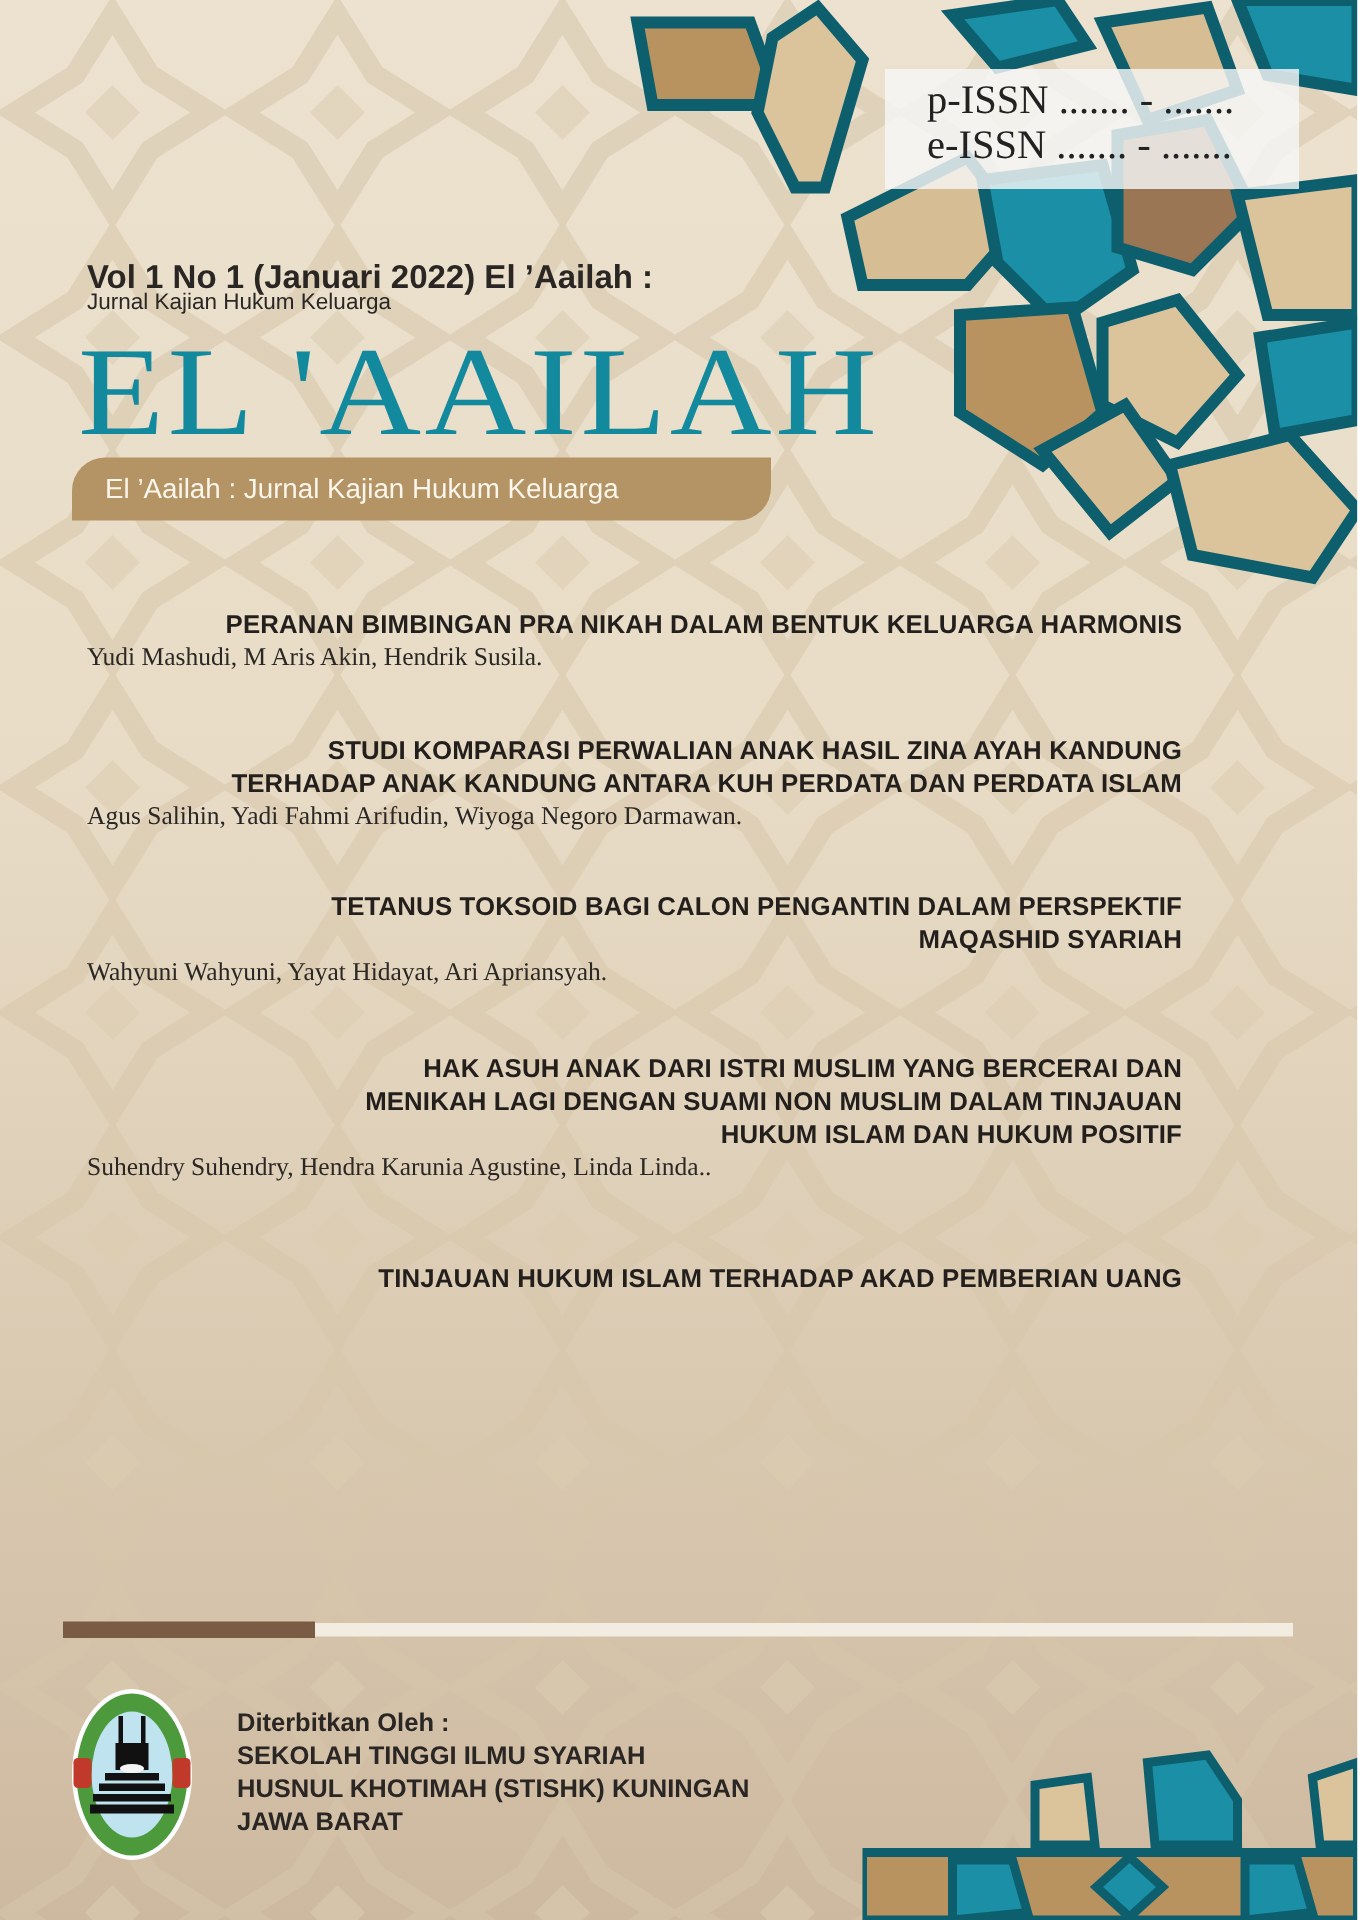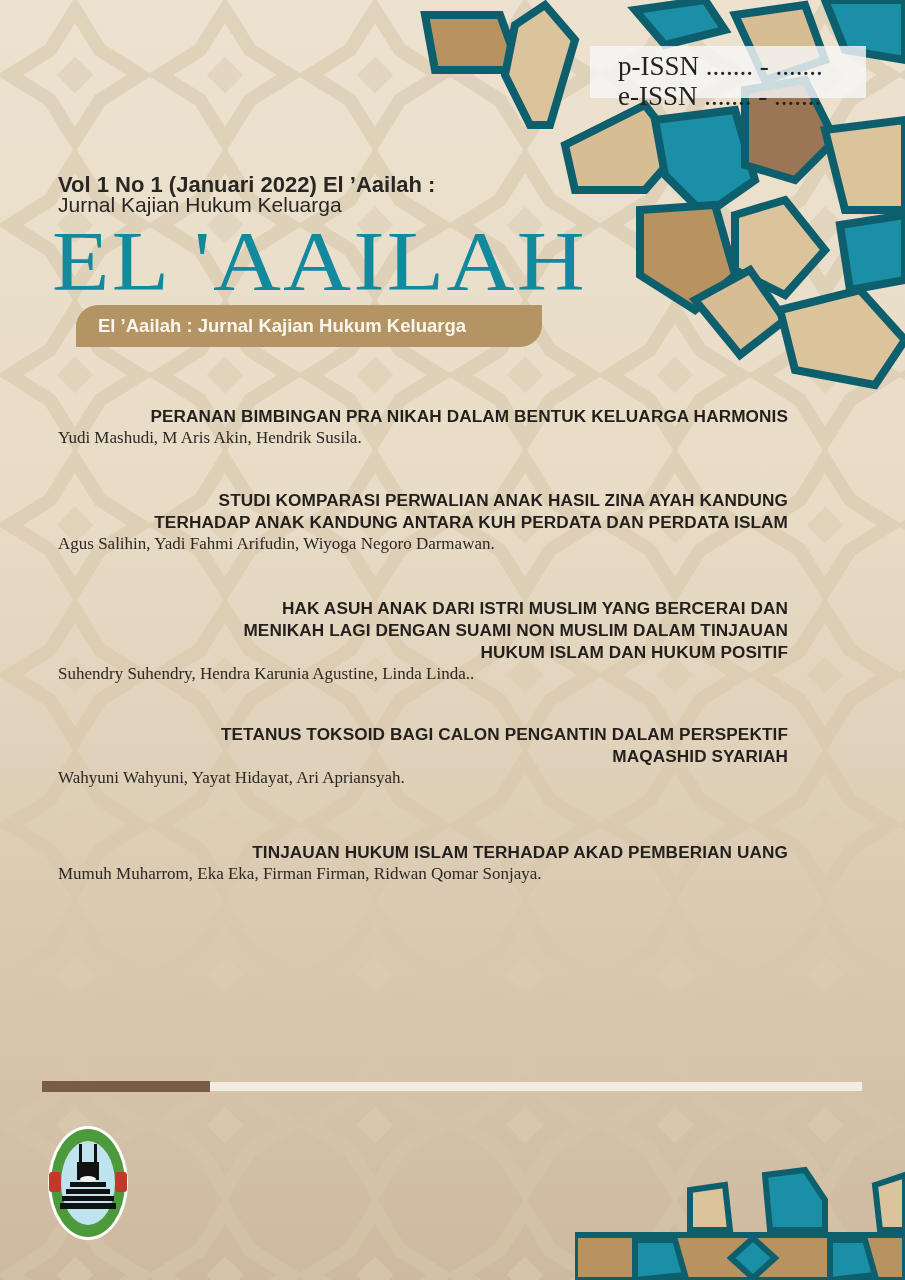--- a/index.html
+++ b/index.html
@@ -7,36 +7,36 @@
   .page {
     position: relative; width: 905px; height: 1280px; overflow: hidden;
     background: linear-gradient(180deg, #ece2cf 0%, #e8dcc6 40%, #d9c8b0 75%, #cdb9a0 100%);
     font-family: "Liberation Sans", sans-serif;
   }
   .bg-pattern { position: absolute; inset: 0; opacity: 0.55; }
   .deco-top { position: absolute; right: 0; top: 0; width: 500px; height: 400px; }
   .deco-bottom { position: absolute; right: 0; bottom: 0; width: 330px; height: 160px; }
 
   .issn-box {
-    position: absolute; left: 590px; top: 46px; width: 276px; height: 52px;
+    position: absolute; left: 590px; top: 46px; width: 276px; height: 80px;
     background: rgba(245, 247, 247, 0.82);
     font-family: "Liberation Serif", serif; color: #222; font-size: 27px;
     line-height: 30px; padding: 5px 0 0 28px; box-sizing: border-box;
   }
   .vol-line { position: absolute; left: 58px; top: 172px; font-size: 22px; font-weight: bold; color: #2a2624; }
-  .vol-sub { position: absolute; left: 58px; top: 193px; font-size: 21px; color: #2a2624; }
+  .vol-sub { position: absolute; left: 58px; top: 193px; font-size: 15px; color: #2a2624; }
   .main-title {
     position: absolute; left: 52px; top: 212px; font-family: "Liberation Serif", serif;
     font-size: 84px; color: #13899e; letter-spacing: 2px; line-height: 100px;
     transform: scaleX(1.12); transform-origin: left top;
   }
   .subtitle-pill {
-    position: absolute; left: 76px; top: 305px; width: 466px; height: 42px;
+    position: absolute; left: 48px; top: 305px; width: 466px; height: 42px;
     background: #b49464; border-radius: 22px 0 22px 0;
-    color: #fbf6ec; font-weight: bold; font-size: 18.5px; line-height: 42px;
+    color: #fbf6ec; font-weight: normal; font-size: 18.5px; line-height: 42px;
     padding-left: 22px; box-sizing: border-box;
   }
   .articles { position: absolute; left: 58px; top: 405px; width: 730px; }
   .article { margin-bottom: 30px; }
   .article-title { font-weight: bold; font-size: 17.2px; color: #231f1c; line-height: 22px; letter-spacing: 0.1px; text-align: right; }
   .article-authors { font-size: 17px; color: #2b2724; line-height: 22px; font-family: Liberation Serif, serif; }
 
   .divider { position: absolute; left: 42px; top: 1081px; height: 11px; }
   .divider-dark { left: 42px; width: 168px; background: #7a5c44; }
   .divider-light { left: 210px; width: 652px; background: #f3ece0; height: 9px; top: 1082px; }
@@ -113,40 +113,39 @@
       </div>
       <div class="article-authors">Yudi Mashudi, M Aris Akin, Hendrik Susila.</div>
     </div>
     <div class="article" style="margin-top:40px">
       <div class="article-title">
         <div>STUDI KOMPARASI PERWALIAN ANAK HASIL ZINA AYAH KANDUNG</div>
         <div>TERHADAP ANAK KANDUNG ANTARA KUH PERDATA DAN PERDATA ISLAM</div>
       </div>
       <div class="article-authors">Agus Salihin, Yadi Fahmi Arifudin, Wiyoga Negoro Darmawan.</div>
     </div>
+    <div class="article" style="margin-top:38px">
+      <div class="article-title">
+        <div>TETANUS TOKSOID BAGI CALON PENGANTIN DALAM PERSPEKTIF</div>
+        <div>MAQASHID SYARIAH</div>
+      </div>
+      <div class="article-authors">Wahyuni Wahyuni, Yayat Hidayat, Ari Apriansyah.</div>
+    </div>
     <div class="article" style="margin-top:42px">
       <div class="article-title">
         <div>HAK ASUH ANAK DARI ISTRI MUSLIM YANG BERCERAI DAN</div>
         <div>MENIKAH LAGI DENGAN SUAMI NON MUSLIM DALAM TINJAUAN</div>
         <div>HUKUM ISLAM DAN HUKUM POSITIF</div>
       </div>
       <div class="article-authors">Suhendry Suhendry, Hendra Karunia Agustine, Linda Linda..</div>
     </div>
-    <div class="article" style="margin-top:38px">
-      <div class="article-title">
-        <div>TETANUS TOKSOID BAGI CALON PENGANTIN DALAM PERSPEKTIF</div>
-        <div>MAQASHID SYARIAH</div>
-      </div>
-      <div class="article-authors">Wahyuni Wahyuni, Yayat Hidayat, Ari Apriansyah.</div>
-    </div>
     <div class="article" style="margin-top:52px">
       <div class="article-title">
         <div>TINJAUAN HUKUM ISLAM TERHADAP AKAD PEMBERIAN UANG</div>
       </div>
-      <div class="article-authors">Mumuh Muharrom, Eka Eka, Firman Firman, Ridwan Qomar Sonjaya.</div>
     </div>
   </div>
 
   <div class="divider divider-dark"></div>
   <div class="divider divider-light"></div>
 
   <svg class="logo" viewBox="0 0 84 118">
     <ellipse cx="42" cy="59" rx="40" ry="57" fill="#ffffff"></ellipse>
     <ellipse cx="42" cy="59" rx="37" ry="54" fill="#4c9a3c"></ellipse>
     <ellipse cx="42" cy="59" rx="27" ry="42" fill="#bfe3ef"></ellipse>
@@ -155,14 +154,20 @@
     <rect x="33" y="20" width="3" height="18" fill="#111"></rect>
     <rect x="48" y="20" width="3" height="18" fill="#111"></rect>
     <rect x="31" y="38" width="22" height="18" fill="#111"></rect>
     <rect x="24" y="58" width="36" height="5" fill="#111"></rect>
     <rect x="20" y="65" width="44" height="5" fill="#111"></rect>
     <rect x="16" y="72" width="52" height="5" fill="#111"></rect>
     <rect x="14" y="79" width="56" height="6" fill="#111"></rect>
     <ellipse cx="42" cy="55" rx="8" ry="3" fill="#f4f4f4"></ellipse>
   </svg>
 
+  <div class="publisher">
+    <div class="pub-label">Diterbitkan Oleh :</div>
+    <div class="pub-line">SEKOLAH TINGGI ILMU SYARIAH</div>
+    <div class="pub-line">HUSNUL KHOTIMAH (STISHK) KUNINGAN</div>
+    <div class="pub-line">JAWA BARAT</div>
+  </div>
 
 </div>
 
 </body></html>

